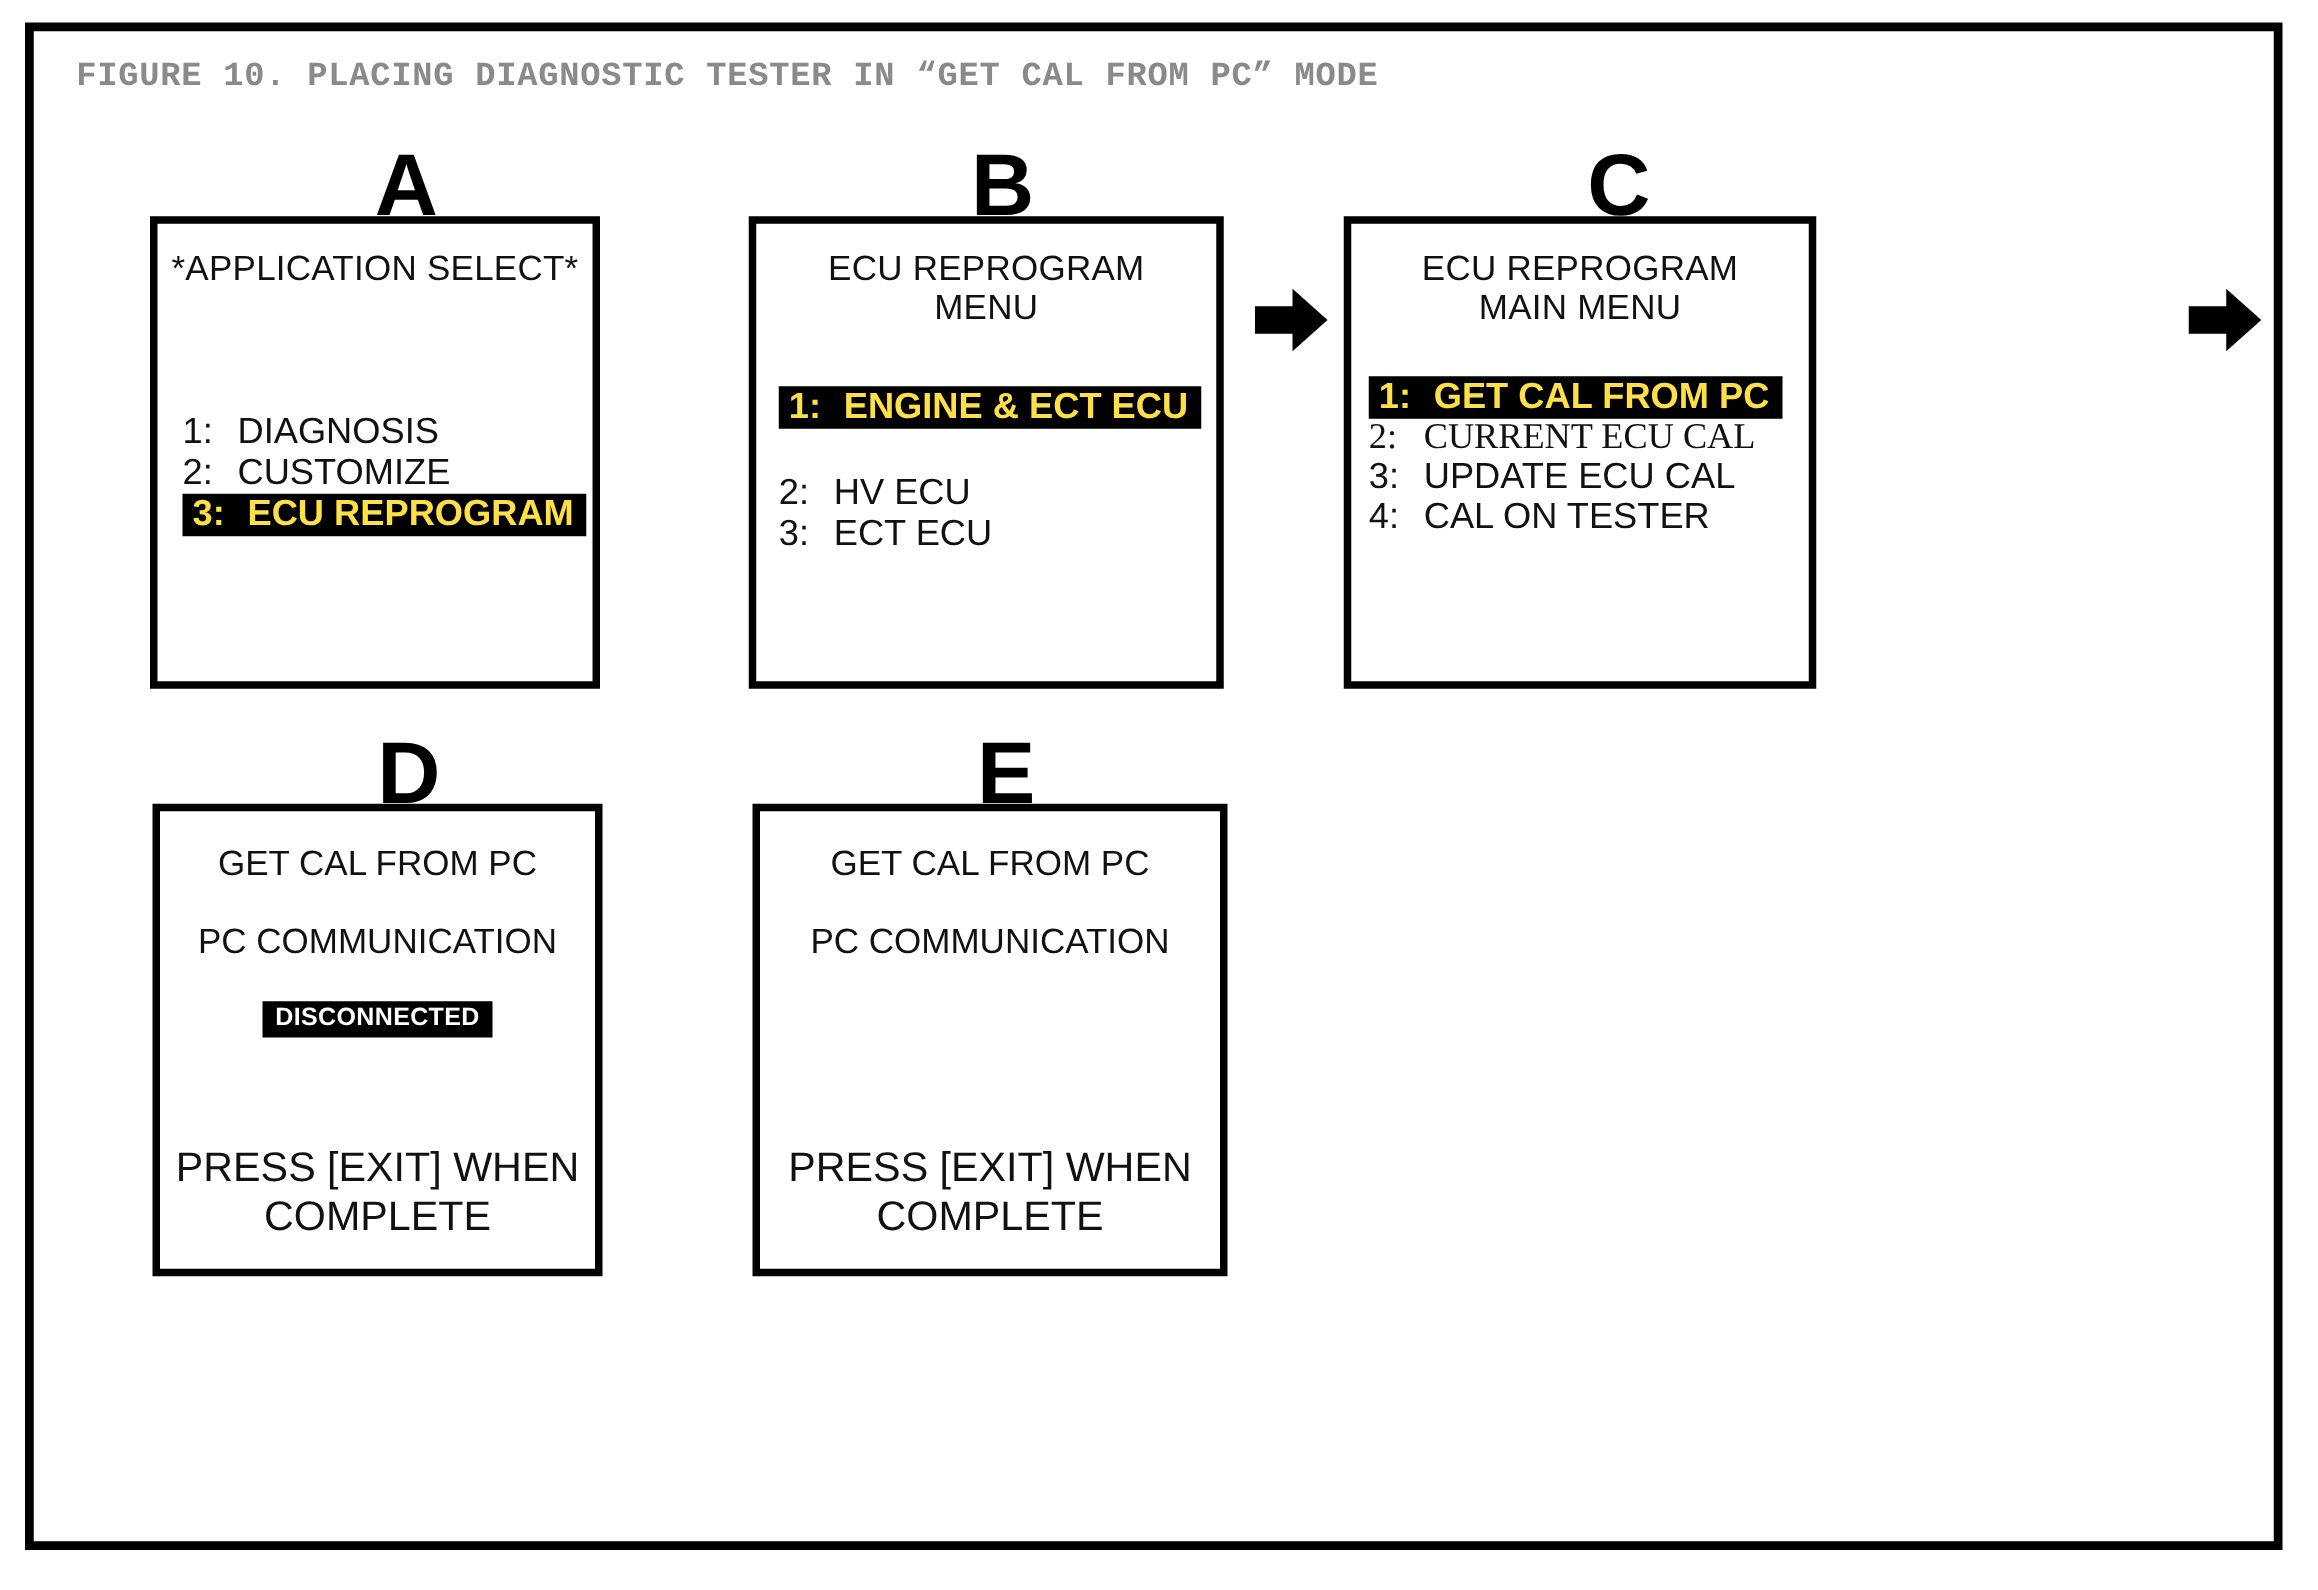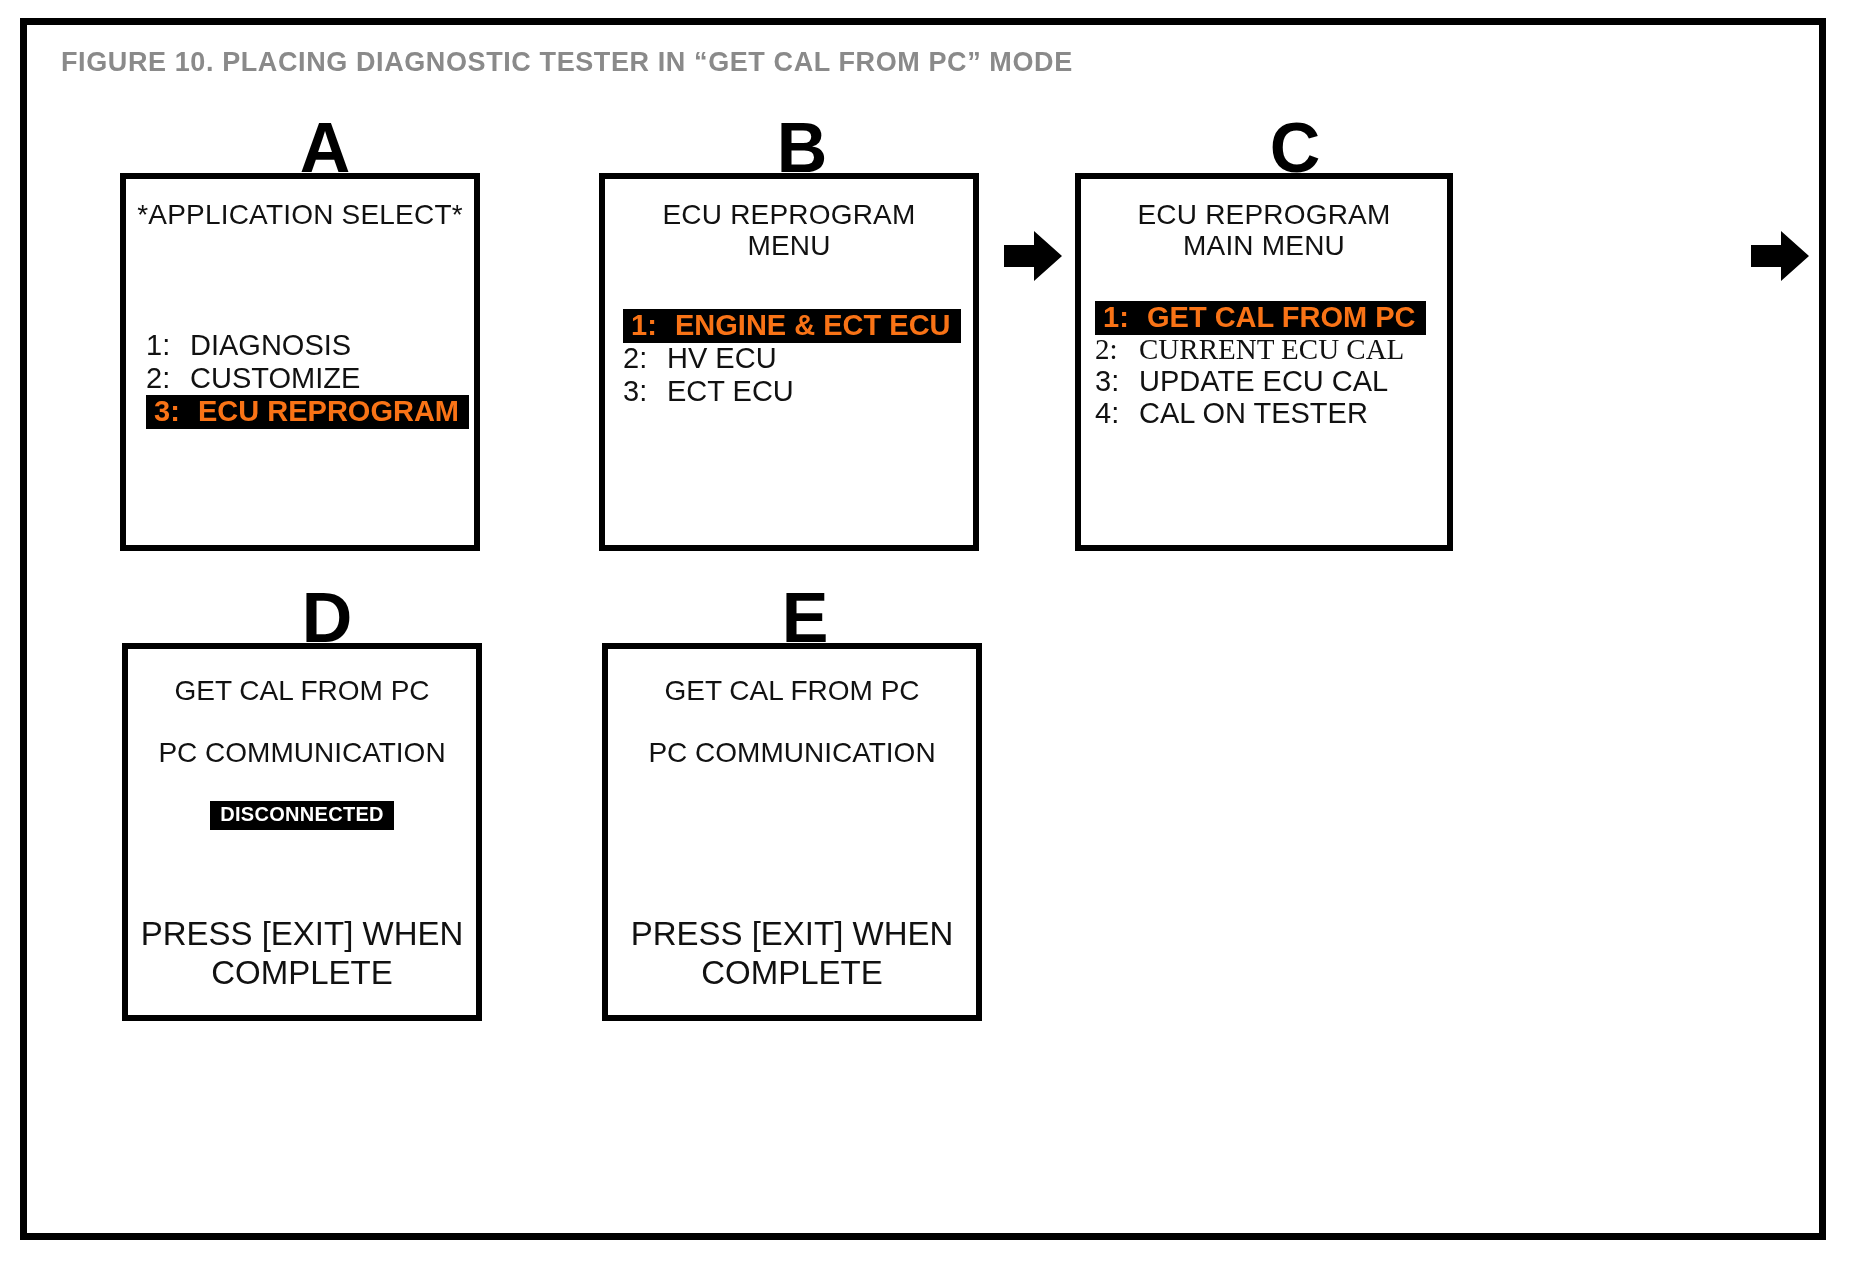--- a/index.html
+++ b/index.html
@@ -27,20 +27,21 @@
 
   .figure-title {
     position: absolute;
     left: 34px;
     top: 22px;
     font-size: 27px;
     font-weight: bold;
     letter-spacing: 0.6px;
     color: #8a8a8a;
     white-space: nowrap;
+    font-family: Liberation Mono, monospace;
   }
 
   
   .panel-letter {
     position: absolute;
     font-size: 70px;
     font-weight: bold;
     color: #000000;
     line-height: 1;
     text-align: center;
@@ -85,21 +86,21 @@
     padding: 1px 0 1px 0;
   }
 
   .menu-row .num {
     display: inline-block;
     min-width: 44px;
   }
 
   .menu-row.selected {
     background: #000000;
-    color: #f97316;
+    color: #fde047;
     font-weight: bold;
     padding-left: 8px;
     padding-right: 10px;
     display: inline-block;
   }
 
   .status-line {
     text-align: center;
     font-size: 28px;
     color: #111111;
@@ -168,21 +169,21 @@
 
   <div class="screen" style="left:572px; top:148px; width:380px; height:378px;">
     <div class="screen-inner">
       <div class="screen-title" style="position:absolute; left:0; top:20px; width:100%;">
         <div>ECU REPROGRAM</div>
         <div>MENU</div>
       </div>
 
       <div class="menu-list" style="position:absolute; left:18px; top:130px; width:346px;">
         <div style="height:33px;"><span class="menu-row selected"><span class="num">1:</span><span>ENGINE &amp; ECT ECU</span></span></div>
-        <div style="height:33px;">
+        <div style="height:33px;margin-top:36px;">
             <span class="menu-row"><span class="num">2:</span><span>HV ECU</span></span>
           </div>
         <div style="height:33px;">
             <span class="menu-row"><span class="num">3:</span><span>ECT ECU</span></span>
           </div>
       </div>
     </div>
   </div>
 
   <div class="arrow-right" style="left:975px; top:200px;">

